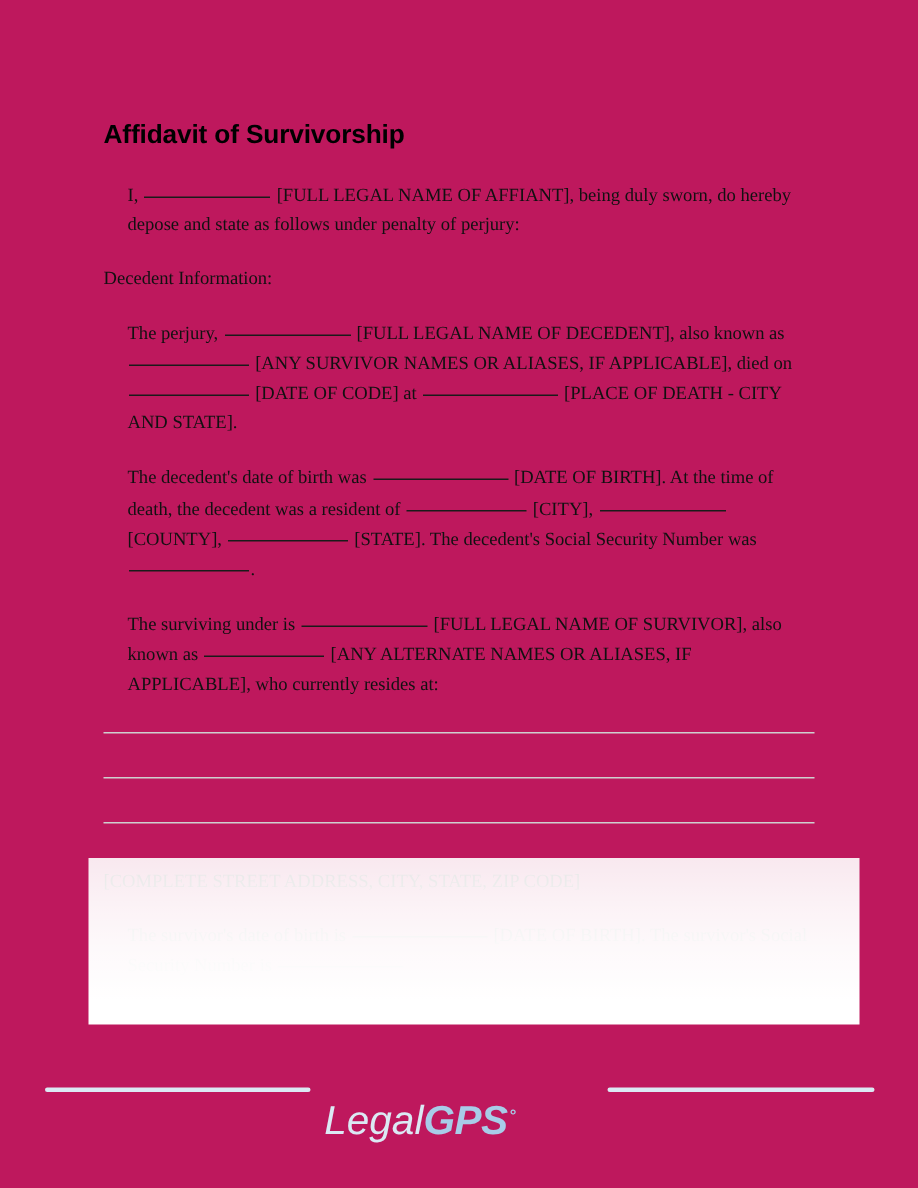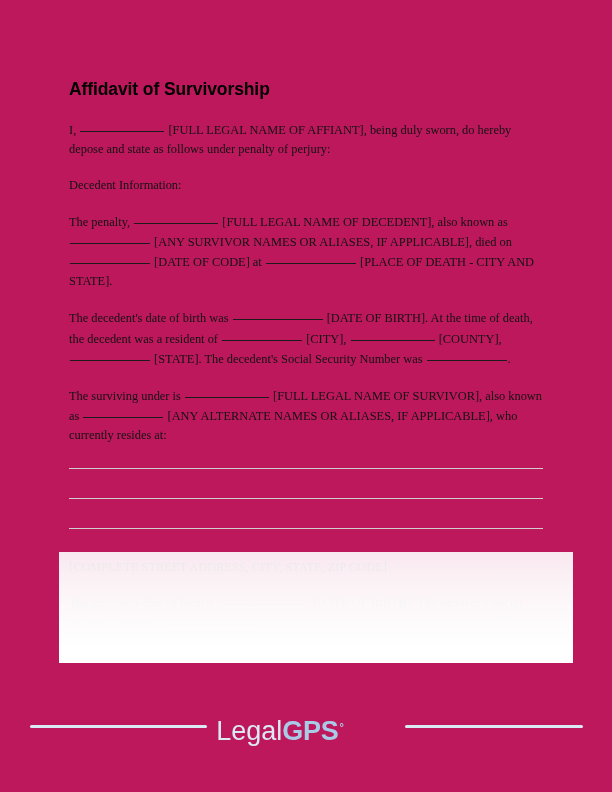--- a/index.html
+++ b/index.html
@@ -58,21 +58,21 @@
     color: #000;
     margin: 23px 0 17px 0;
   }
 
   
   p.para {
     font-family: "Liberation Serif", "DejaVu Serif", serif;
     font-size: 12.4px;
     line-height: 19.2px;
     color: #111111;
-    margin: 0 0 17px 0;
+    margin: 0 0 17px 16px;
     text-align: left;
   }
   p.para.tight {
     margin-bottom: 16px;
   }
   p.label-line {
     font-family: "Liberation Serif", "DejaVu Serif", serif;
     font-size: 12.4px;
     line-height: 19.2px;
     color: #111111;
@@ -148,26 +148,27 @@
   }
   .divider-right {
     position: absolute;
     left: 405px;
     top: 22px;
     width: 178px;
   }
   .logo {
     position: absolute;
     left: 0;
-    top: 0;
+    top: 17px;
     width: 560px;
     text-align: center;
     line-height: 48px;
     font-family: "Liberation Sans", "DejaVu Sans", sans-serif;
     white-space: nowrap;
+    font-style: italic;
   }
   .logo-legal {
     font-size: 27px;
     font-weight: normal;
     color: #dbe9f4;
     letter-spacing: 0px;
   }
   .logo-gps {
     font-size: 27px;
     font-weight: bold;
@@ -190,21 +191,21 @@
   <div class="doc-body">
 
     <h1 class="doc-title">Affidavit of Survivorship</h1>
 
 
     <p class="para"><span>I, </span><span class="blank w-md"></span><span> [FULL LEGAL NAME OF AFFIANT], being duly sworn, do hereby depose and state as follows under penalty of perjury:</span></p>
 
 
     <p class="label-line">Decedent Information:</p>
 
-    <p class="para"><span>The penalty, </span><span class="blank w-md"></span><span> [FULL LEGAL NAME OF DECEDENT], also known as </span><span class="blank w-sm"></span><span> [ANY SURVIVOR NAMES OR ALIASES, IF APPLICABLE], died on </span><span class="blank w-sm"></span><span> [DATE OF CODE] at </span><span class="blank w-lg"></span><span> [PLACE OF DEATH - CITY AND STATE].</span></p>
+    <p class="para"><span>The perjury, </span><span class="blank w-md"></span><span> [FULL LEGAL NAME OF DECEDENT], also known as </span><span class="blank w-sm"></span><span> [ANY SURVIVOR NAMES OR ALIASES, IF APPLICABLE], died on </span><span class="blank w-sm"></span><span> [DATE OF CODE] at </span><span class="blank w-lg"></span><span> [PLACE OF DEATH - CITY AND STATE].</span></p>
 
     <p class="para"><span>The decedent's date of birth was </span><span class="blank w-lg"></span><span> [DATE OF BIRTH]. At the time of death, the decedent was a resident of </span><span class="blank w-sm"></span><span> [CITY], </span><span class="blank w-md"></span><span> [COUNTY], </span><span class="blank w-sm"></span><span> [STATE]. The decedent's Social Security Number was </span><span class="blank w-sm"></span><span>.</span></p>
 
 
     <p class="para tight"><span>The surviving under is </span><span class="blank w-md"></span><span> [FULL LEGAL NAME OF SURVIVOR], also known as </span><span class="blank w-sm"></span><span> [ANY ALTERNATE NAMES OR ALIASES, IF APPLICABLE], who currently resides at:</span></p>
 
     <div class="rule-block">
       <div class="rule-line"></div>
       <div class="rule-line"></div>
       <div class="rule-line"></div>

